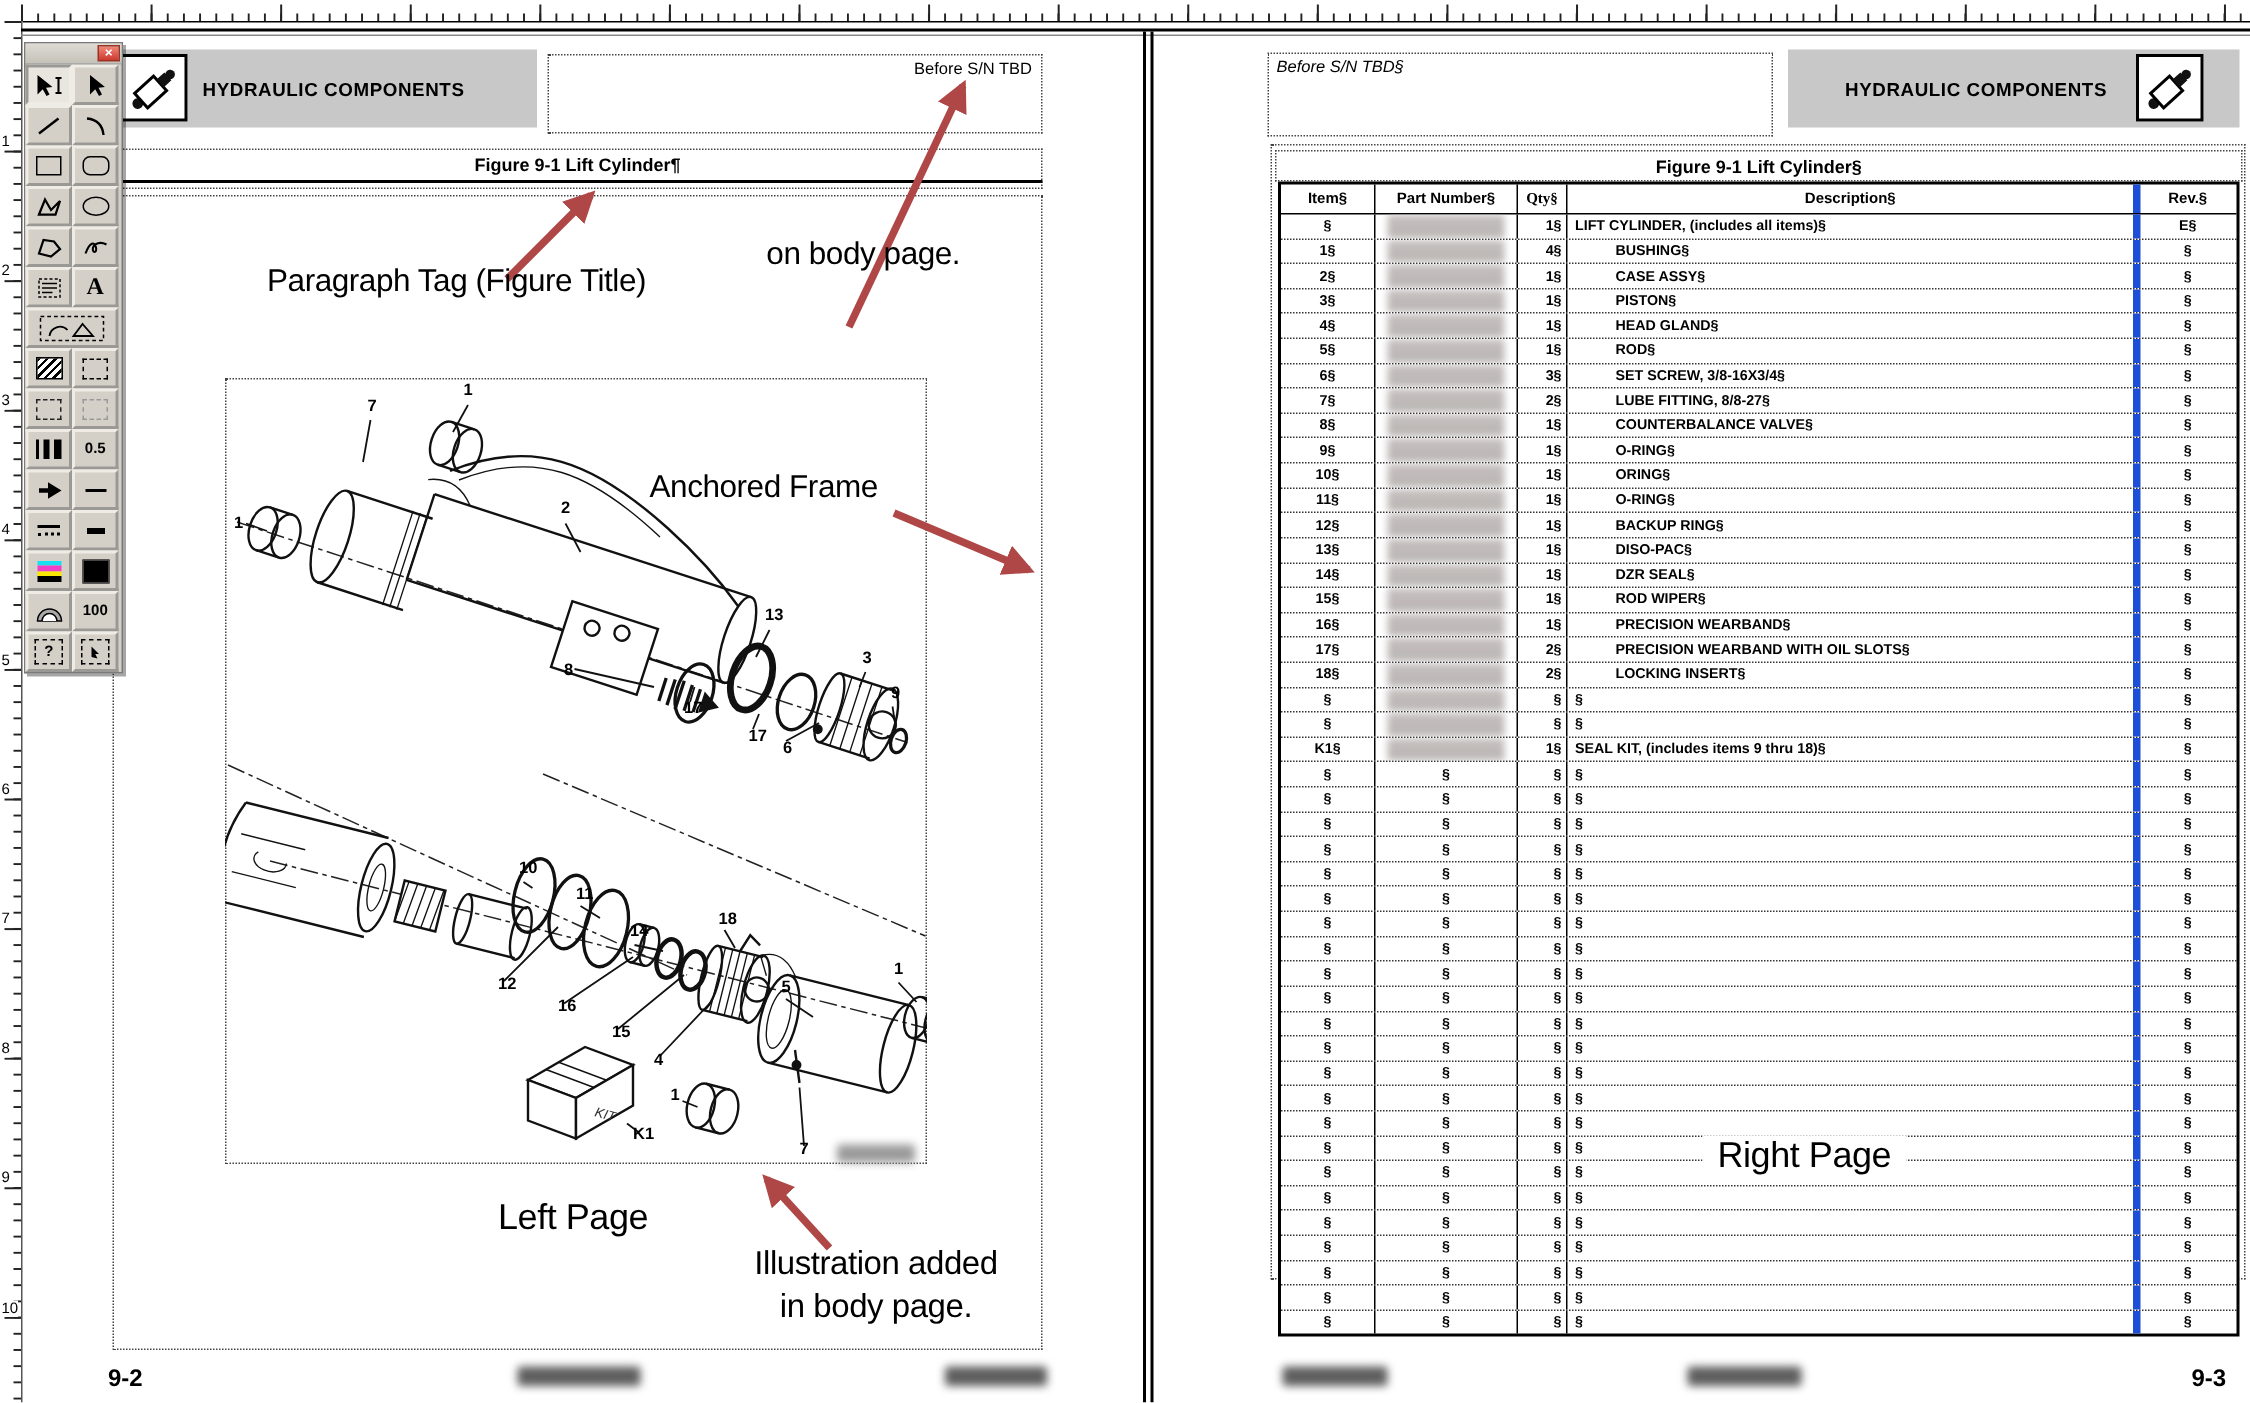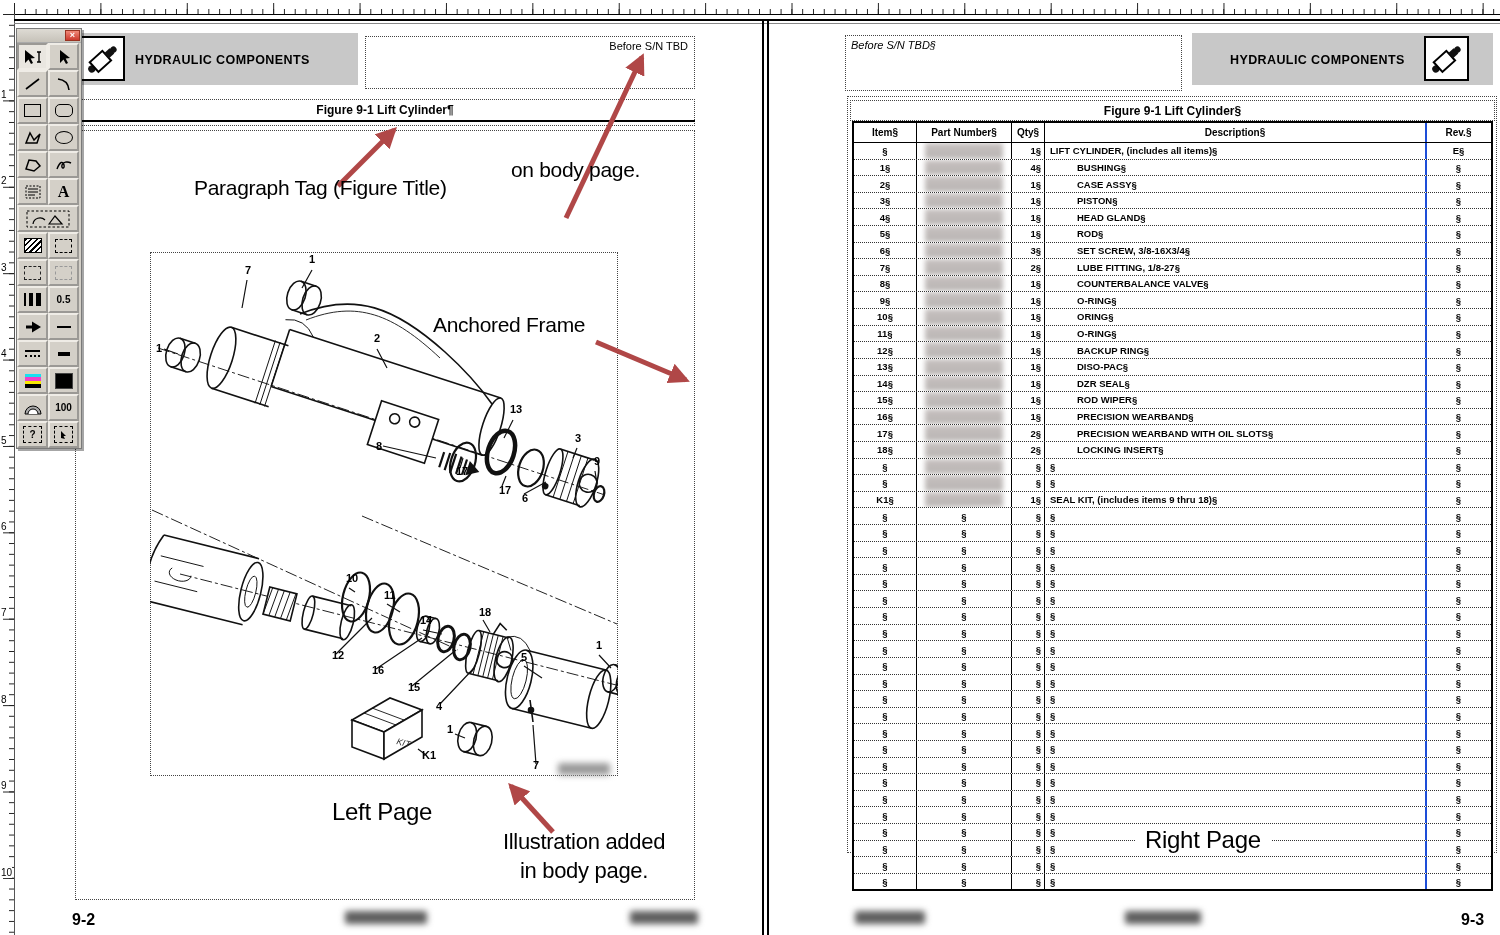--- a/index.html
+++ b/index.html
@@ -47,25 +47,25 @@
 
   
   .ptable{position:absolute;left:852px;top:121px;width:641px;border:2px solid #000;box-sizing:border-box;background:#fff;}
   .thead{display:flex;height:19px;border-bottom:1.5px solid #000;font-weight:bold;font-size:10px;align-items:center;}
   .trow{display:flex;height:15.62px;border-bottom:1px dotted #333;font-size:9.5px;font-weight:bold;align-items:center;}
   .trow:last-child{border-bottom:none;}
   .tc{box-sizing:border-box;height:100%;display:flex;align-items:center;overflow:hidden;position:relative;}
   .c-item{width:63px;justify-content:center;border-right:1px solid #000;}
   .c-part{width:95px;justify-content:center;border-right:1px solid #000;}
   .c-qty{width:33px;justify-content:flex-end;padding-right:3px;border-right:1px solid #000;}
-  .c-desc{width:382px;justify-content:flex-start;padding-left:5px;border-right:2px solid #1d4ed8;}
+  .c-desc{width:382px;justify-content:flex-start;padding-left:5px;border-right:5px solid #1d4ed8;}
   .c-desc.indent{padding-left:32px;}
   .c-rev{width:63px;justify-content:center;}
   .thead .c-desc{justify-content:center;padding-left:0;}
-  .thead .c-qty{justify-content:center;padding-right:0;}
+  .thead .c-qty{justify-content:center;padding-right:0;font-family:Liberation Serif, serif;}
   .pblur{width:78px;height:100%;background:linear-gradient(#c6c0bf,#b9b5b3);filter:blur(2.5px);margin:auto;}
 
   
   .palette{position:absolute;left:16px;top:28px;width:64px;background:#d4d0c8;
            border:1px solid #7a7a7a;box-shadow:2px 2px 0 rgba(0,0,0,.35);}
   .pal-title{height:13px;background:linear-gradient(#dedbd4,#c6c2b9);position:relative;border-bottom:1px solid #aaa;}
   .pal-close{position:absolute;right:1px;top:1px;width:15px;height:11px;background:linear-gradient(#f08878,#cc3a2e);
              border:1px solid #932;color:#fff;font-size:9px;line-height:9px;text-align:center;font-weight:bold;box-sizing:border-box;}
   .tools{display:grid;grid-template-columns:31px 31px;padding:0;}
   .tool{height:27px;background:#d4d0c8;border:2px outset #efece6;box-sizing:border-box;
@@ -377,21 +377,21 @@
           <div class="tc c-qty">3§</div>
           <div class="tc c-desc indent">SET SCREW, 3/8-16X3/4§</div>
           <div class="tc c-rev">§</div>
         </div>
         <div class="trow">
           <div class="tc c-item">7§</div>
           <div class="tc c-part">
             <div class="pblur"></div>
           </div>
           <div class="tc c-qty">2§</div>
-          <div class="tc c-desc indent">LUBE FITTING, 1/8-27§</div>
+          <div class="tc c-desc indent">LUBE FITTING, 8/8-27§</div>
           <div class="tc c-rev">§</div>
         </div>
         <div class="trow">
           <div class="tc c-item">8§</div>
           <div class="tc c-part">
             <div class="pblur"></div>
           </div>
           <div class="tc c-qty">1§</div>
           <div class="tc c-desc indent">COUNTERBALANCE VALVE§</div>
           <div class="tc c-rev">§</div>
@@ -688,31 +688,31 @@
       <path d="M0,0 L10,5 L0,10 Z" fill="#b04747"></path>
     </marker>
   </defs>
   <g stroke="#b04747" stroke-width="5" fill="none">
     <path d="M338,186 L394,130" marker-end="url(#ah)"></path>
     <path d="M566,218 L642,57" marker-end="url(#ah)"></path>
     <path d="M596,342 L686,380" marker-end="url(#ah)"></path>
     <path d="M553,832 L511,786" marker-end="url(#ah)"></path>
   </g>
 </svg>
-<div class="anno" style="left:178px;top:176px;margin-left:16px;">Paragraph Tag (Figure Title)</div>
+<div class="anno" style="left:178px;top:176px;">Paragraph Tag (Figure Title)</div>
 <div class="anno center" style="left:468px;top:156px;width:215px;line-height:27px;">
   <div>on body page.</div>
 </div>
 <div class="anno" style="left:433px;top:313px;">Anchored Frame</div>
 <div class="anno big" style="left:332px;top:798px;">Left Page</div>
 <div class="anno center" style="left:478px;top:827px;width:212px;line-height:29px;font-size:22px;">
   <div>Illustration added</div>
   <div>in body page.</div>
 </div>
-<div class="anno big whitebg" style="left:1135px;top:826px;">Right Page</div>
+<div class="anno big whitebg" style="left:1135px;top:757px;">Right Page</div>
 
 <div class="palette">
   <div class="pal-title">
     <div class="pal-close">×</div>
   </div>
   <div class="tools" id="tool-grid">
       <div class="tool pressed">
         <svg width="22" height="18" viewBox="0 0 22 18">
           <path d="M3,2 L3,15 L6.5,11.5 L9,16 L11,15 L8.7,10.5 L13,10 Z" fill="#000"></path>
           <path d="M17,4 v10 M15,4 h4 M15,14 h4" stroke="#000" stroke-width="1.4" fill="none"></path>

